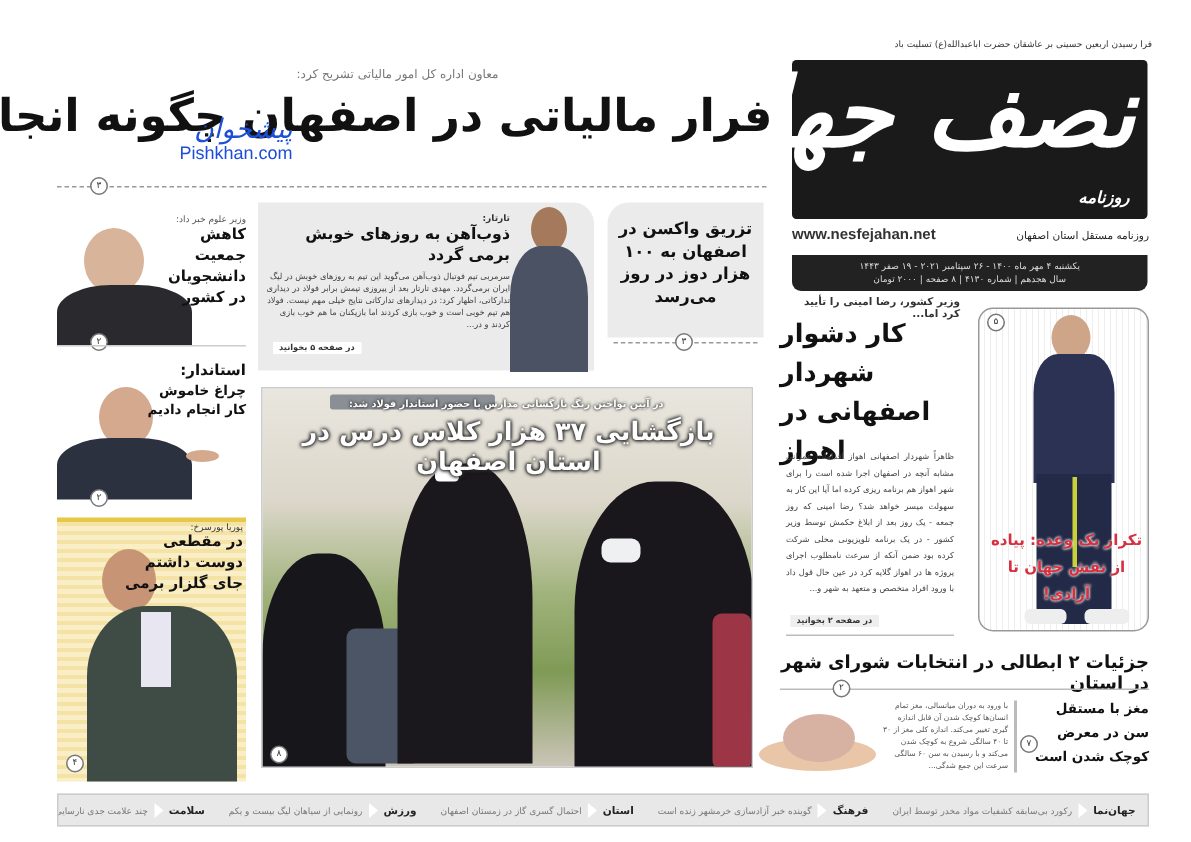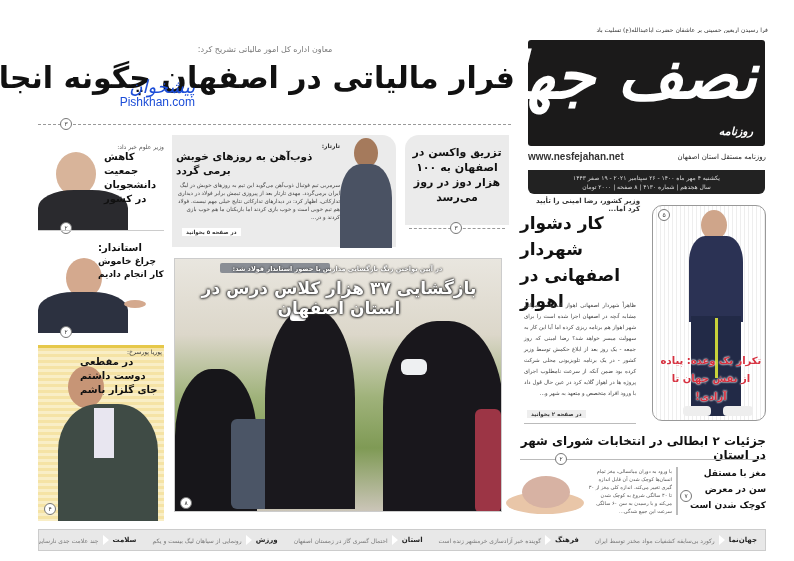--- a/index.html
+++ b/index.html
@@ -21,21 +21,21 @@
   .headline { top: 60px; left: 35px; width: 480px; text-align: right; font-size: 30px; font-weight: bold; color: #111; white-space: nowrap; letter-spacing: -0.5px; }
   .watermark { top: 78px; left: 75px; width: 120px; text-align: right; color: #1d4ed8; }
   .watermark .fa { font-family: "DejaVu Serif", serif; font-size: 18px; font-style: italic; line-height: 1; }
   .watermark .en { direction: ltr; font-family: "Liberation Sans", sans-serif; font-size: 12px; line-height: 1; }
   .rule-dashed { top: 124px; left: 38px; width: 473px; border-top: 1px dashed #999; }
   .page-ref { width: 12px; height: 12px; border: 1px solid #777; border-radius: 50%; background: #fff; font-size: 6px; color: #333; text-align: center; line-height: 10px; }
 
   
   .left-col { left: 38px; width: 128px; }
   .kicker { font-size: 6px; color: #555; text-align: right; }
-  .sidehead { font-size: 10px; font-weight: bold; line-height: 14px; text-align: left; color: #111; }
+  .sidehead { font-size: 10px; font-weight: bold; line-height: 14px; text-align: right; color: #111; }
   .photo { background: #c9c3bd; overflow: hidden; }
   .person { position: absolute; border-radius: 50% 50% 0 0; }
   .yellow-box { top: 345px; left: 38px; width: 126px; height: 176px; background: repeating-linear-gradient(180deg, #f5e3a5 0 3px, #f9eec6 3px 6px); border-top: 3px solid #e6c84a; }
 
   
   .gray-box { background: #ebebeb; border-radius: 0 14px 0 0; }
   .small-body { font-size: 5.5px; line-height: 8px; color: #444; text-align: right; }
   .more-tag { font-size: 5.5px; color: #333; background: #fff; padding: 1px 4px; font-weight: bold; }
 
   
@@ -111,21 +111,21 @@
 </div>
 <div class="abs page-ref" style="top:326px;left:60px;">۲</div>
 
 <div class="abs yellow-box">
   <div class="person" style="left:30px;top:18px;width:36px;height:42px;background:#c79576;border-radius:50%;"></div>
   <div class="person" style="left:20px;top:56px;width:100px;height:117px;background:#3f4b45;border-radius:40% 40% 0 0;"></div>
   <div class="person" style="left:56px;top:60px;width:20px;height:50px;background:#e8e6f0;border-radius:0;"></div>
 </div>
 <div class="abs" style="top:348px;left:80px;width:82px;">
   <div class="kicker" style="color:#333;">پوریا پورسرخ:</div>
-  <div class="sidehead" style="font-size:10px;line-height:14px;">در مقطعی دوست داشتم جای گلزار باشم</div>
+  <div class="sidehead" style="font-size:10px;line-height:14px;">در مقطعی دوست داشتم جای گلزار برمی</div>
 </div>
 <div class="abs page-ref" style="top:503px;left:44px;">۴</div>
 
 <div class="abs gray-box" style="top:135px;left:172px;width:224px;height:112px;"></div>
 <div class="abs" style="top:138px;left:340px;width:56px;height:110px;">
   <div class="person" style="left:14px;top:0;width:24px;height:30px;background:#a57a5c;border-radius:50%;"></div>
   <div class="person" style="left:0;top:26px;width:52px;height:84px;background:#4a5263;border-radius:40% 40% 0 0;"></div>
 </div>
 <div class="abs" style="top:142px;left:176px;width:164px;">
   <div class="kicker" style="color:#333;font-weight:bold;">تارتار:</div>

